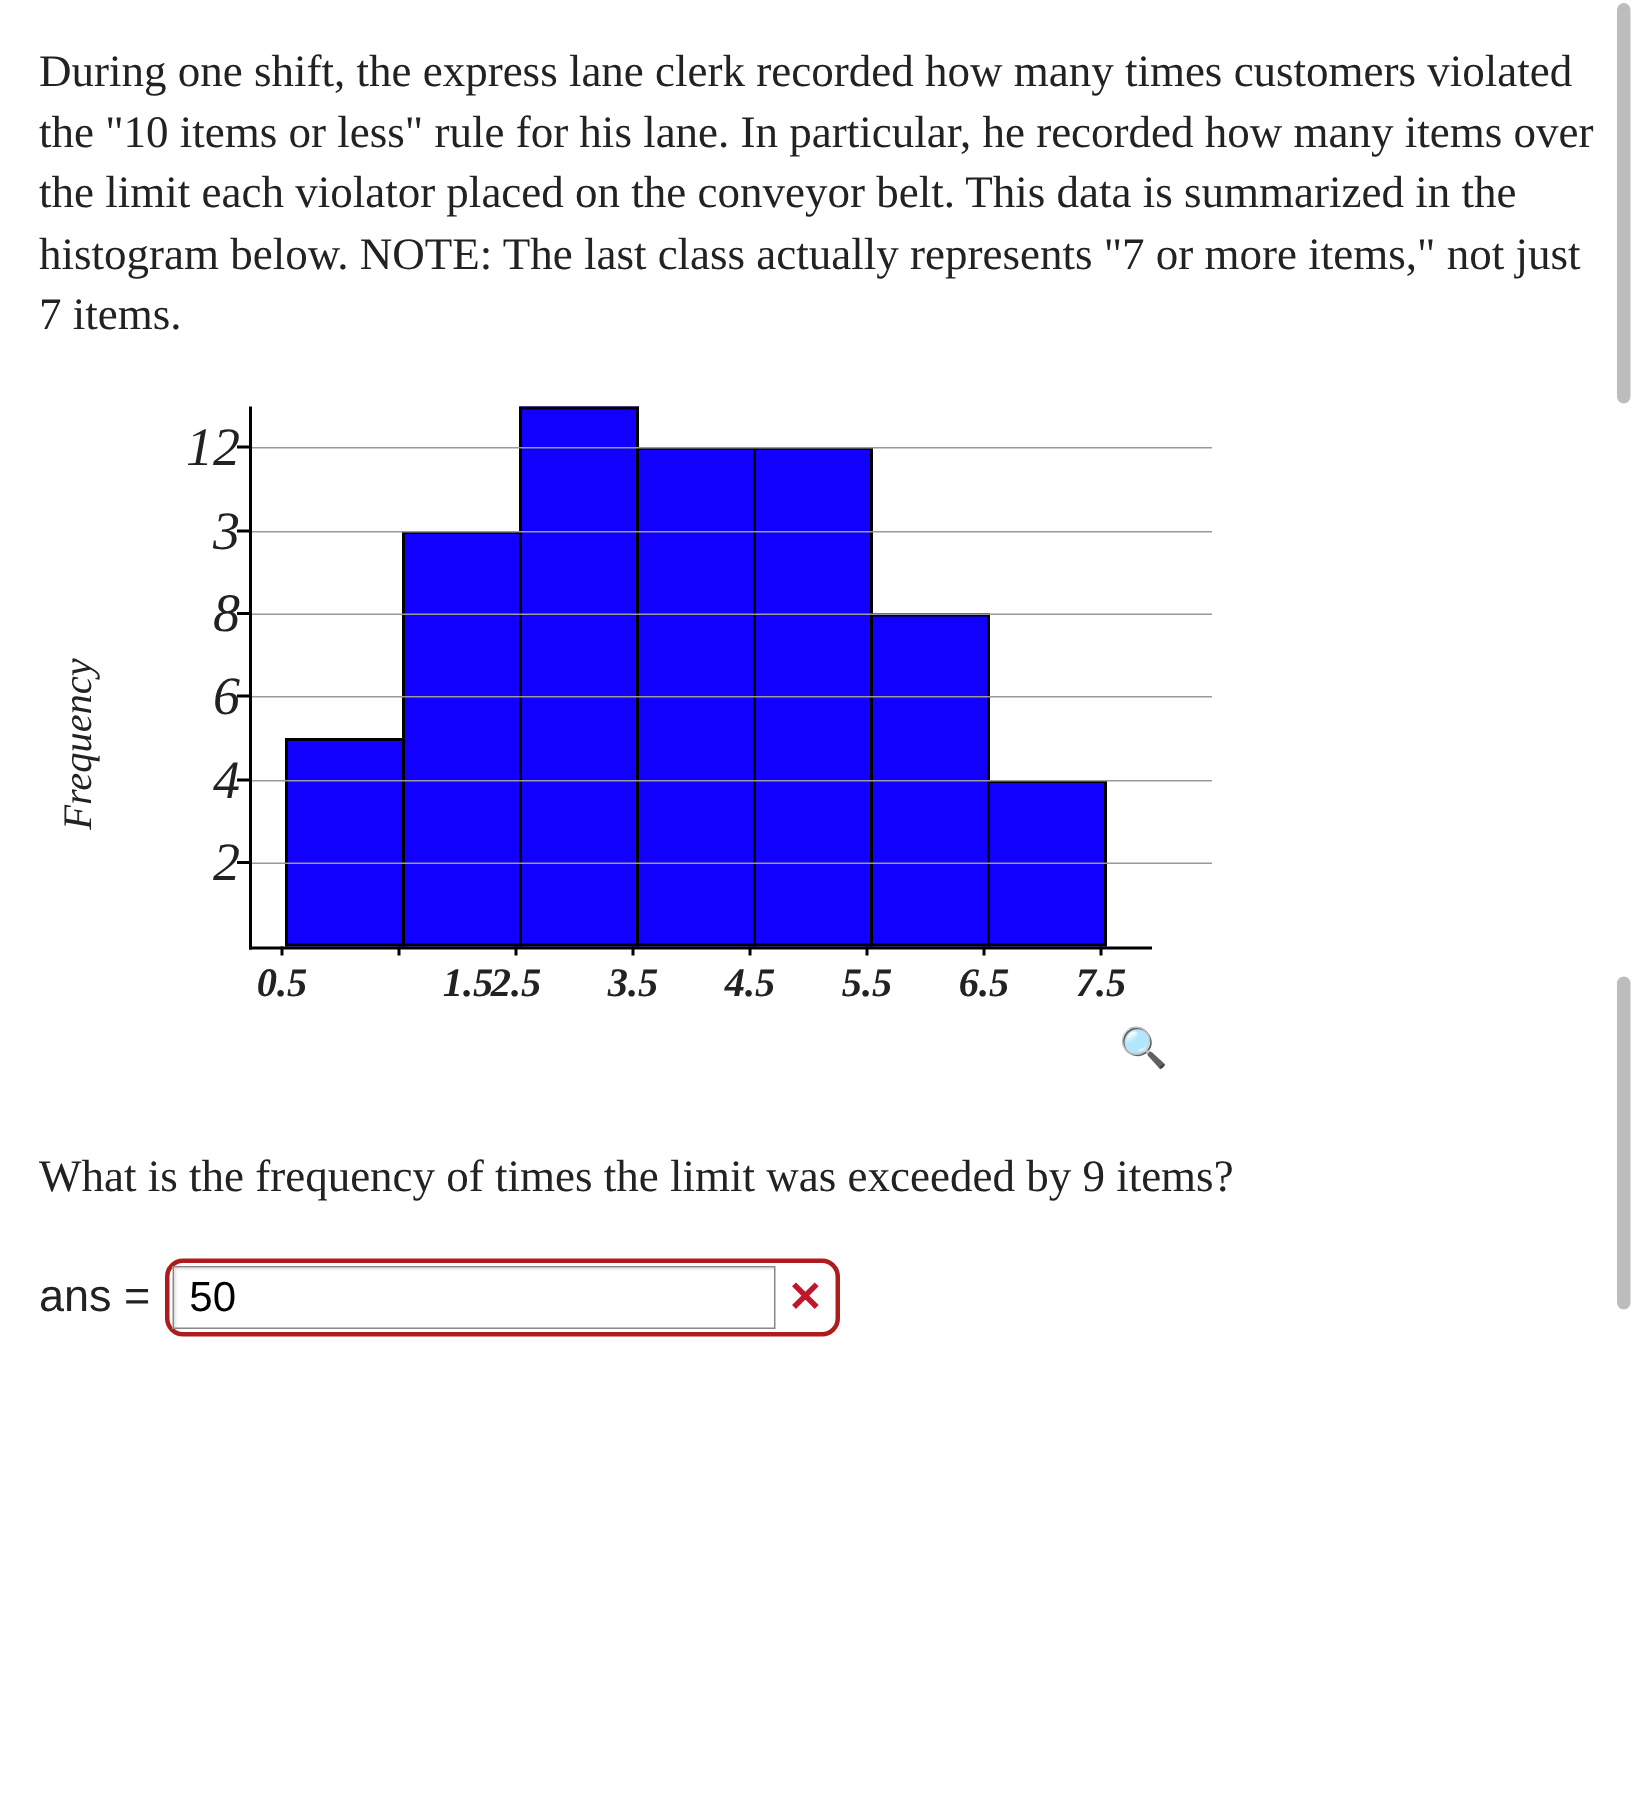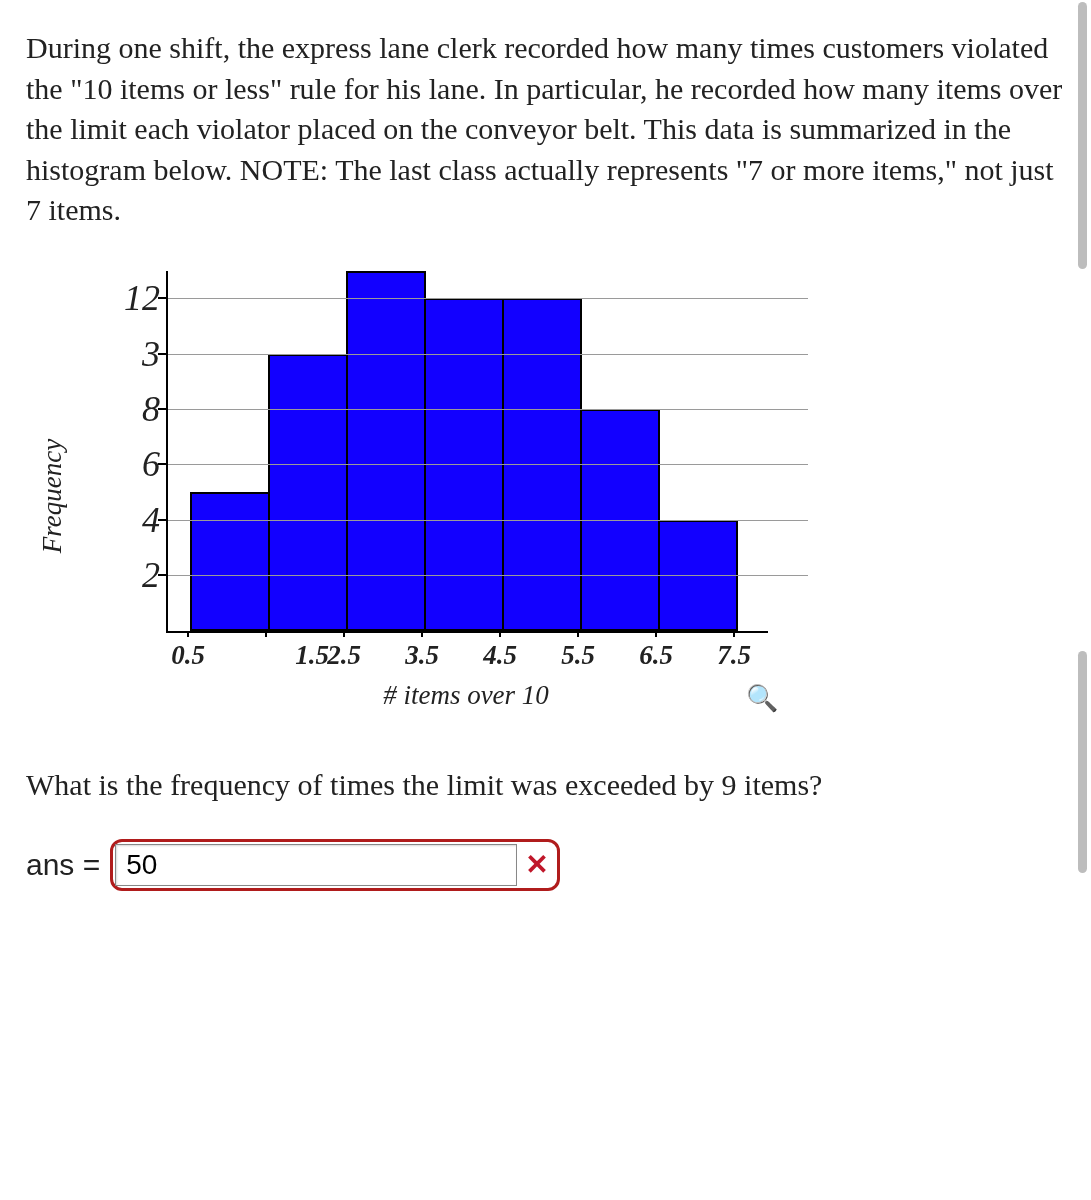--- a/index.html
+++ b/index.html
@@ -222,21 +222,20 @@
       <div class="xtick" style="left: 256px;">3.5</div>
       <div class="xtick-mark" style="left: 334px;"></div>
       <div class="xtick" style="left: 334px;">4.5</div>
       <div class="xtick-mark" style="left: 412px;"></div>
       <div class="xtick" style="left: 412px; text-align: center;">5.5</div>
       <div class="xtick-mark" style="left: 490px;"></div>
       <div class="xtick" style="left: 490px;">6.5</div>
       <div class="xtick-mark" style="left: 568px;"></div>
       <div class="xtick" style="left: 568px;">7.5</div>
     </div>
-  <div class="x-axis-label"># items over 10</div>
 
   <span class="zoom-icon">🔍</span>
 </div>
 
 <p class="question">What is the frequency of times the limit was exceeded by 9 items?</p>
 
 <div class="answer-row">
   <span class="ans-label">ans =</span>
   <span class="ans-box">
     <input class="ans-input" type="text" value="50" style="">

